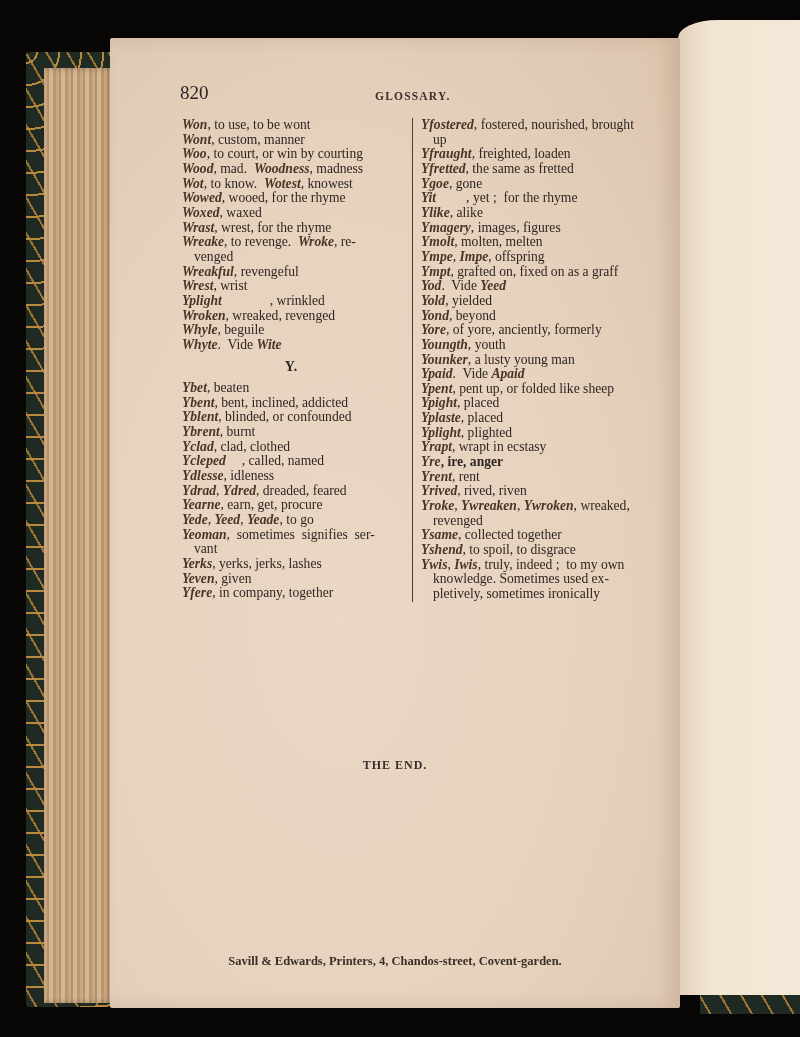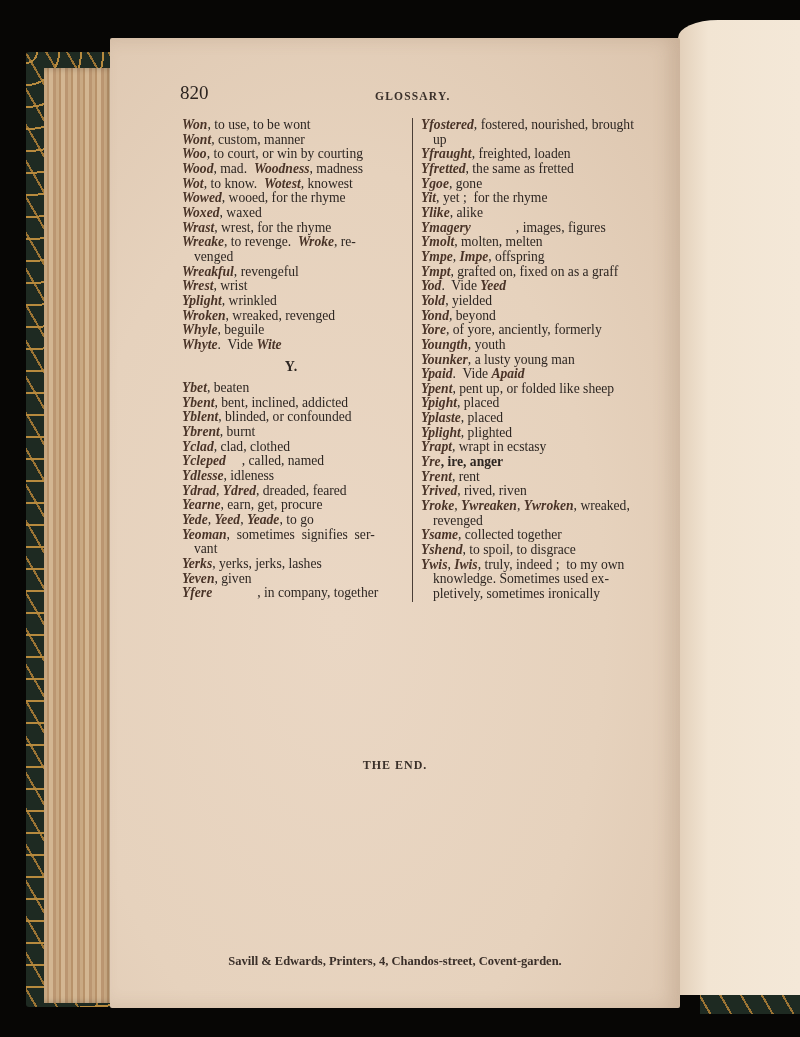--- a/index.html
+++ b/index.html
@@ -57,51 +57,51 @@
       <div class="entry"><span class="hw">Woo</span><span style="white-space: pre; text-align: center;">, to court, or win by courting</span></div>
       <div class="entry"><span class="hw">Wood</span><span style="white-space: pre;">, mad.  </span><span class="hw">Woodness</span><span style="white-space: pre;">, madness</span></div>
       <div class="entry"><span class="hw">Wot</span><span style="white-space: pre;">, to know.  </span><span class="hw">Wotest</span><span style="white-space: pre;">, knowest</span></div>
       <div class="entry"><span class="hw">Wowed</span><span style="white-space: pre;">, wooed, for the rhyme</span></div>
       <div class="entry"><span class="hw">Woxed</span><span style="white-space: pre;">, waxed</span></div>
       <div class="entry"><span class="hw">Wrast</span><span style="white-space: pre; text-align: right;">, wrest, for the rhyme</span></div>
       <div class="entry"><span class="hw">Wreake</span><span style="white-space: pre;">, to revenge.  </span><span class="hw">Wroke</span><span style="white-space: pre;">, re-</span></div>
       <div class="entry cont">venged</div>
       <div class="entry"><span class="hw">Wreakful</span><span style="white-space: pre;">, revengeful</span></div>
       <div class="entry"><span class="hw">Wrest</span><span style="white-space: pre;">, wrist</span></div>
-      <div class="entry"><span class="hw">Yplight</span><span style="white-space: pre;">, wrinkled</span></div>
+      <div class="entry"><span class="hw">Yplight</span><span style="white-space: pre; padding-left: 48px;">, wrinkled</span></div>
       <div class="entry"><span class="hw">Wroken</span><span style="white-space: pre;">, wreaked, revenged</span></div>
       <div class="entry"><span class="hw">Whyle</span><span style="white-space: pre;">, beguile</span></div>
       <div class="entry"><span class="hw">Whyte</span><span style="white-space: pre;">.  Vide </span><span class="hw">Wite</span></div>
       <div class="letter">Y.</div>
       <div class="entry"><span class="hw">Ybet</span><span style="white-space: pre;">, beaten</span></div>
       <div class="entry"><span class="hw">Ybent</span><span style="white-space: pre;">, bent, inclined, addicted</span></div>
       <div class="entry"><span class="hw">Yblent</span><span style="white-space: pre;">, blinded, or confounded</span></div>
       <div class="entry"><span class="hw">Ybrent</span><span style="white-space: pre;">, burnt</span></div>
       <div class="entry"><span class="hw">Yclad</span><span style="white-space: pre;">, clad, clothed</span></div>
       <div class="entry"><span class="hw">Ycleped</span><span style="white-space: pre; padding-left: 16px;">, called, named</span></div>
       <div class="entry"><span class="hw">Ydlesse</span><span style="white-space: pre;">, idleness</span></div>
       <div class="entry"><span class="hw">Ydrad</span><span style="white-space: pre;">, </span><span class="hw">Ydred</span><span style="white-space: pre;">, dreaded, feared</span></div>
       <div class="entry"><span class="hw">Yearne</span><span style="white-space: pre;">, earn, get, procure</span></div>
       <div class="entry"><span class="hw">Yede</span><span style="white-space: pre;">, </span><span class="hw">Yeed</span><span style="white-space: pre;">, </span><span class="hw">Yeade</span><span style="white-space: pre; margin-top: 12px;">, to go</span></div>
       <div class="entry"><span class="hw">Yeoman</span><span style="white-space: pre;">,  sometimes  signifies  ser-</span></div>
       <div class="entry cont">vant</div>
       <div class="entry"><span class="hw">Yerks</span><span style="white-space: pre;">, yerks, jerks, lashes</span></div>
       <div class="entry"><span class="hw">Yeven</span><span style="white-space: pre;">, given</span></div>
-      <div class="entry"><span class="hw">Yfere</span><span style="white-space: pre; margin-left: 45px;">, in company, together</span></div>
+      <div class="entry"><span class="hw">Yfere</span><span style="white-space: pre;">, in company, together</span></div>
     </div>
   <div class="rule"></div>
   <div class="col col-right" id="col-right">
       <div class="entry"><span class="hw">Yfostered</span><span style="white-space: pre;">, fostered, nourished, brought</span></div>
       <div class="entry cont">up</div>
       <div class="entry"><span class="hw">Yfraught</span><span style="white-space: pre;">, freighted, loaden</span></div>
       <div class="entry"><span class="hw">Yfretted</span><span style="white-space: pre;">, the same as fretted</span></div>
       <div class="entry"><span class="hw">Ygoe</span><span style="white-space: pre;">, gone</span></div>
-      <div class="entry"><span class="hw">Yit</span><span style="white-space: pre;">, yet ;  for the rhyme</span></div>
+      <div class="entry"><span class="hw">Yit</span><span style="white-space: pre; padding-left: 30px;">, yet ;  for the rhyme</span></div>
       <div class="entry"><span class="hw">Ylike</span><span style="white-space: pre;">, alike</span></div>
-      <div class="entry"><span class="hw">Ymagery</span><span style="white-space: pre; margin-left: 45px;">, images, figures</span></div>
+      <div class="entry"><span class="hw">Ymagery</span><span style="white-space: pre;">, images, figures</span></div>
       <div class="entry"><span class="hw">Ymolt</span><span style="white-space: pre;">, molten, melten</span></div>
       <div class="entry"><span class="hw">Ympe</span><span style="white-space: pre;">, </span><span class="hw">Impe</span><span style="white-space: pre;">, offspring</span></div>
       <div class="entry"><span class="hw">Ympt</span><span style="white-space: pre;">, grafted on, fixed on as a graff</span></div>
       <div class="entry"><span class="hw">Yod</span><span style="white-space: pre;">.  Vide </span><span class="hw">Yeed</span></div>
       <div class="entry"><span class="hw">Yold</span><span style="white-space: pre;">, yielded</span></div>
       <div class="entry"><span class="hw">Yond</span><span style="white-space: pre;">, beyond</span></div>
       <div class="entry"><span class="hw">Yore</span><span style="white-space: pre;">, of yore, anciently, formerly</span></div>
       <div class="entry"><span class="hw">Youngth</span><span style="white-space: pre;">, youth</span></div>
       <div class="entry"><span class="hw">Younker</span><span style="white-space: pre;">, a lusty young man</span></div>
       <div class="entry"><span class="hw">Ypaid</span><span style="white-space: pre;">.  Vide </span><span class="hw">Apaid</span></div>

